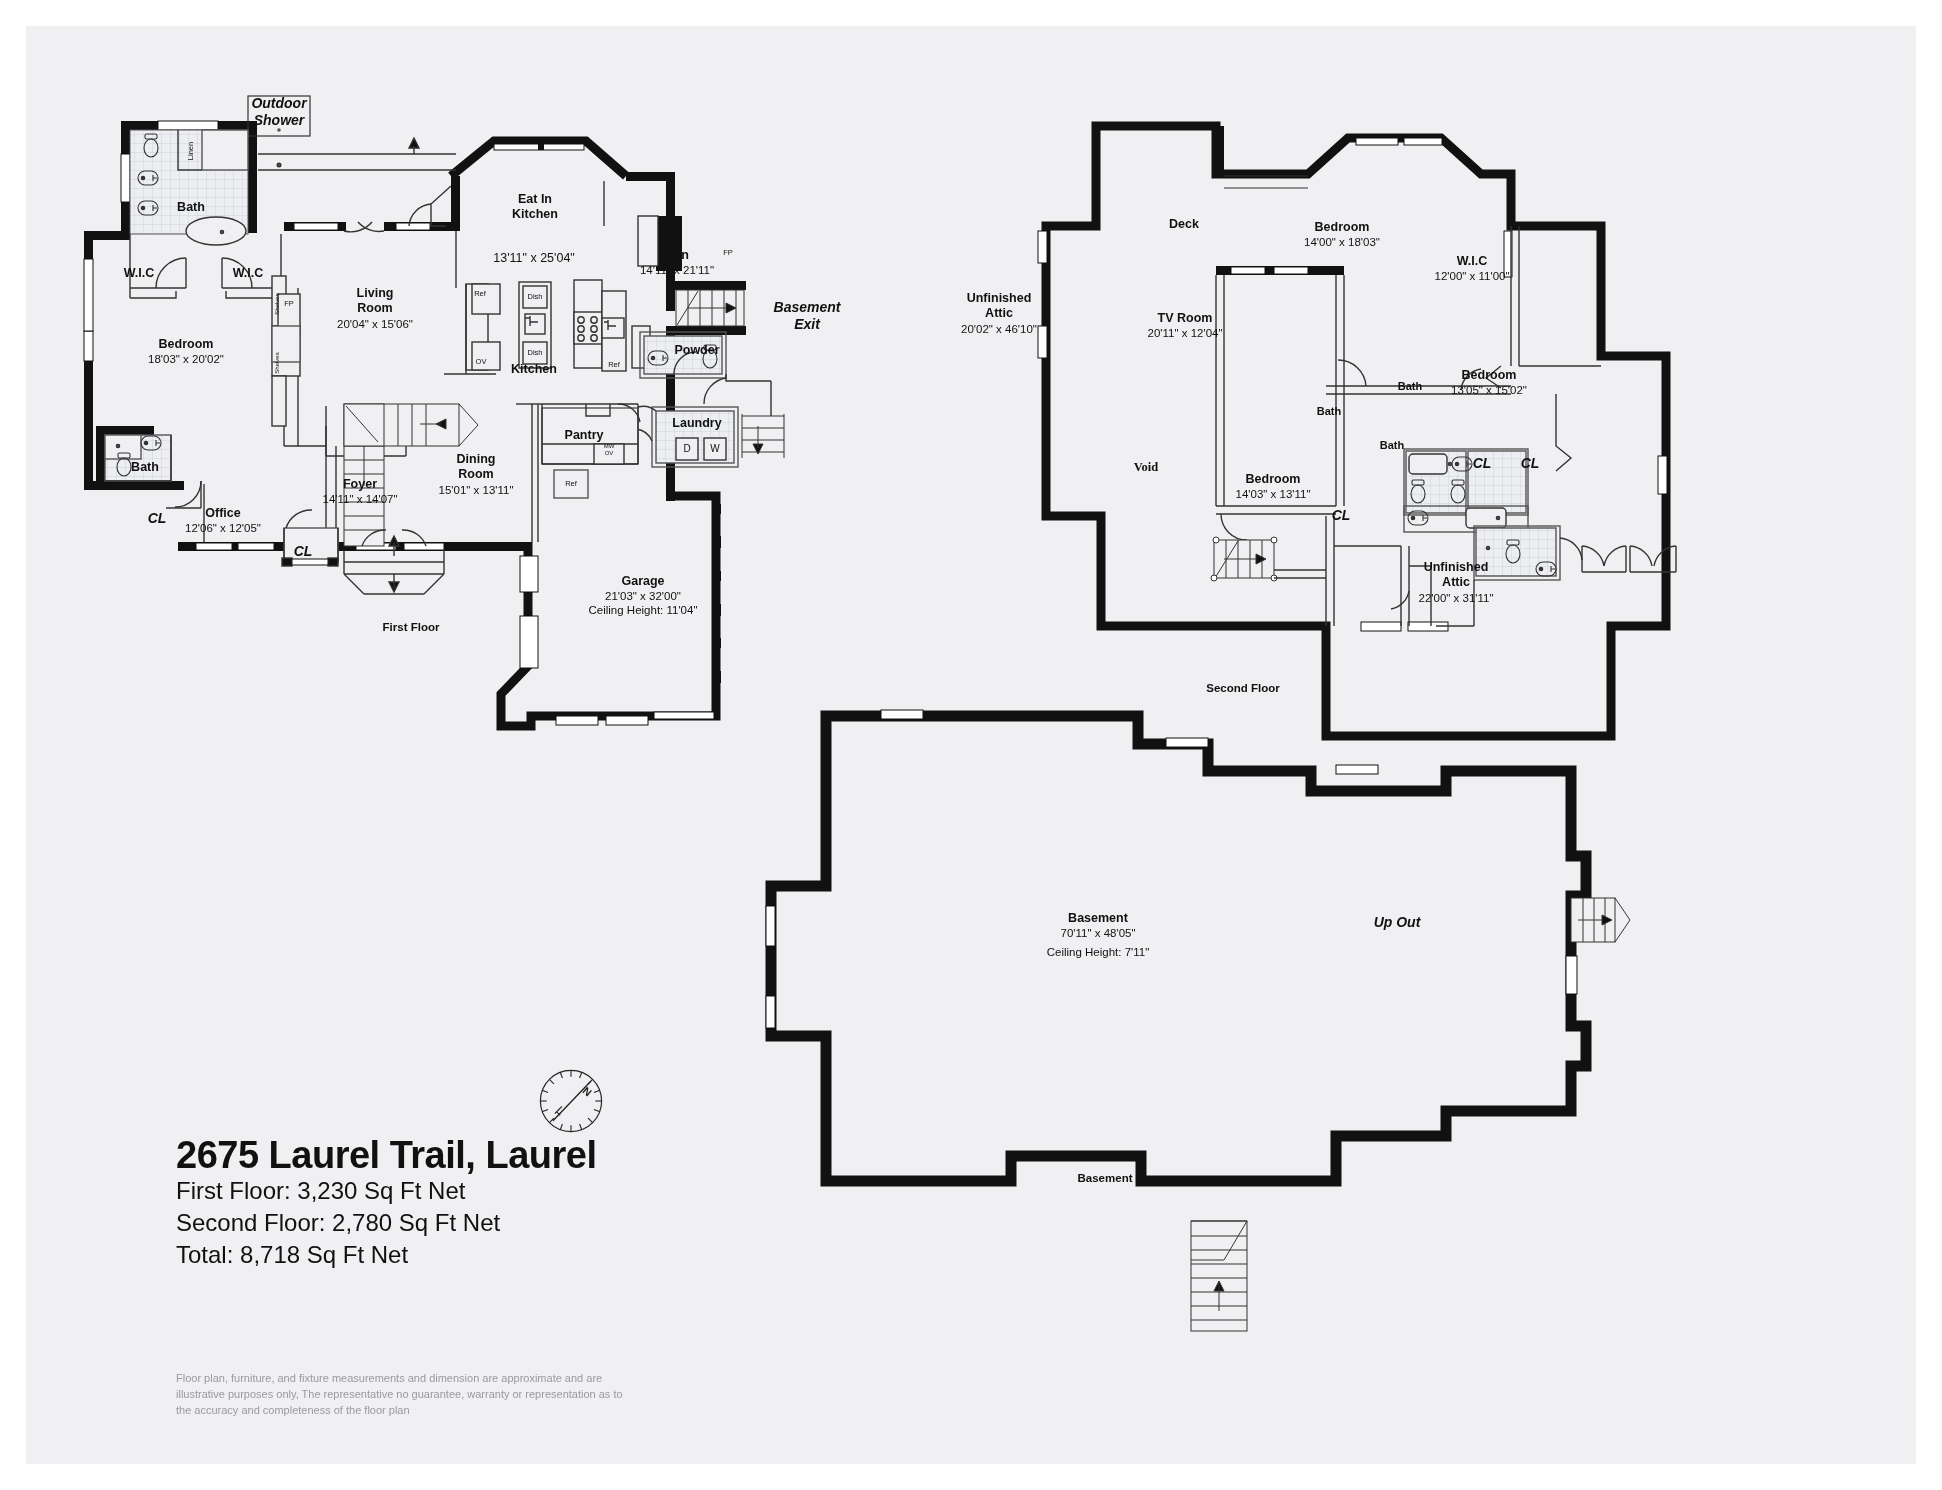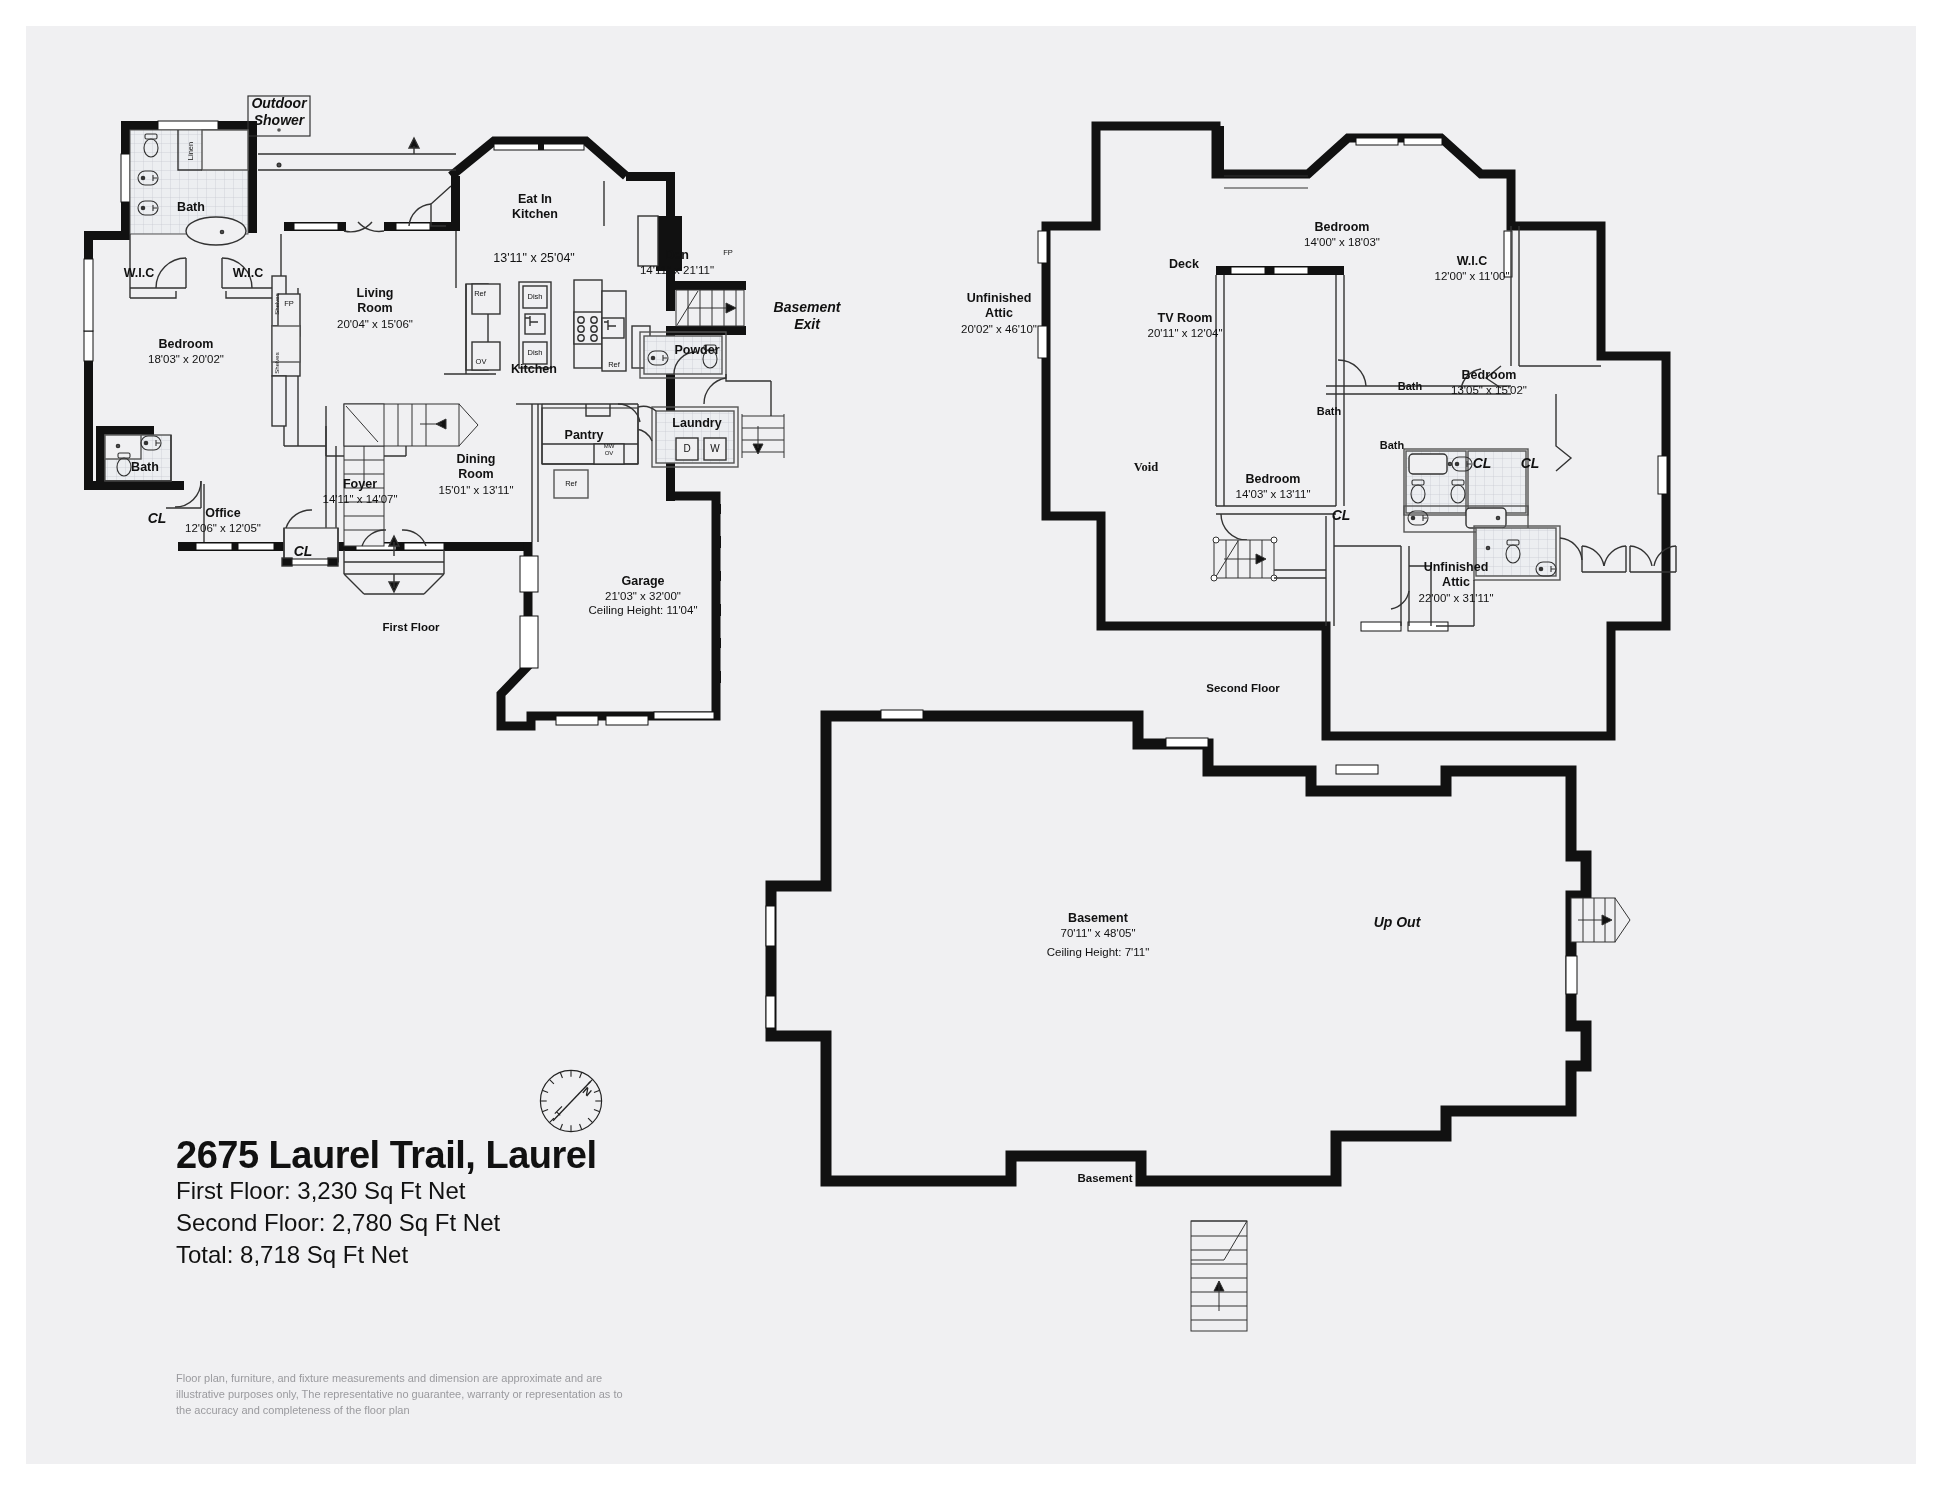--- a/index.html
+++ b/index.html
@@ -481,21 +481,21 @@
     </div>
     <div class="lbl tiny" style="left:661px;top:423px;font-size:10px;">D</div>
     <div class="lbl tiny" style="left:689px;top:423px;font-size:10px;">W</div>
     <div class="lbl floorlabel" style="left:342px;top:601px;margin-left:43px;">First Floor</div>
 
     <div class="lbl room" style="left:973px;top:287px;">
       <span>Unfinished</span><br>
       <span>Attic</span>
       <span class="dim">20'02" x 46'10"</span>
     </div>
-    <div class="lbl room" style="left:1158px;top:199px;margin-top:40px;">Deck</div>
+    <div class="lbl room" style="left:1158px;top:199px;">Deck</div>
     <div class="lbl room" style="left:1159px;top:300px;">
       <span>TV Room</span>
       <span class="dim">20'11" x 12'04"</span>
     </div>
     <div class="lbl room" style="left:1316px;top:209px;">
       <span>Bedroom</span>
       <span class="dim">14'00" x 18'03"</span>
     </div>
     <div class="lbl room" style="left:1446px;top:243px;">
       <span>W.I.C</span>

